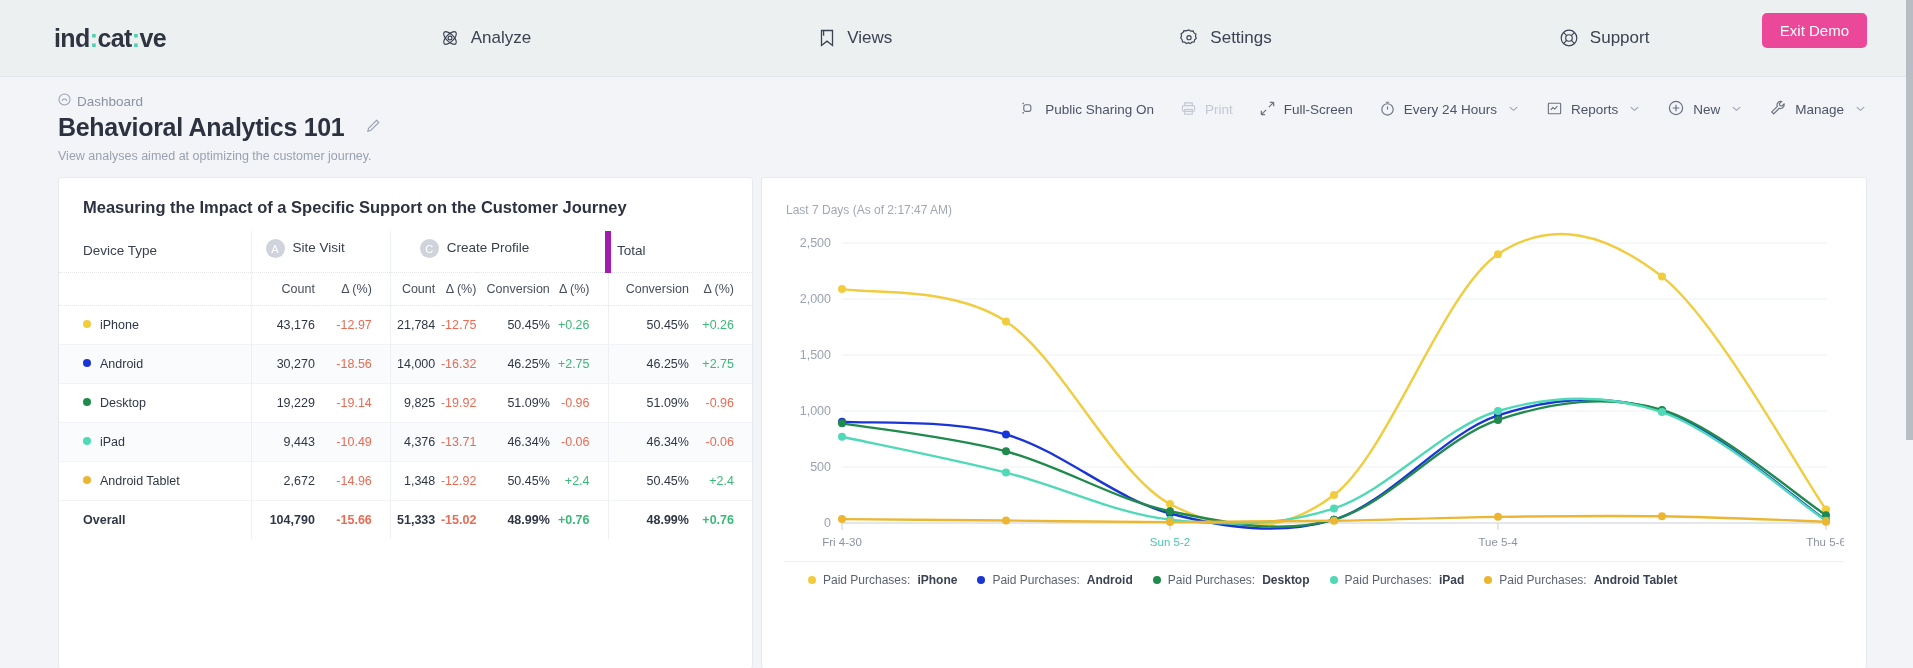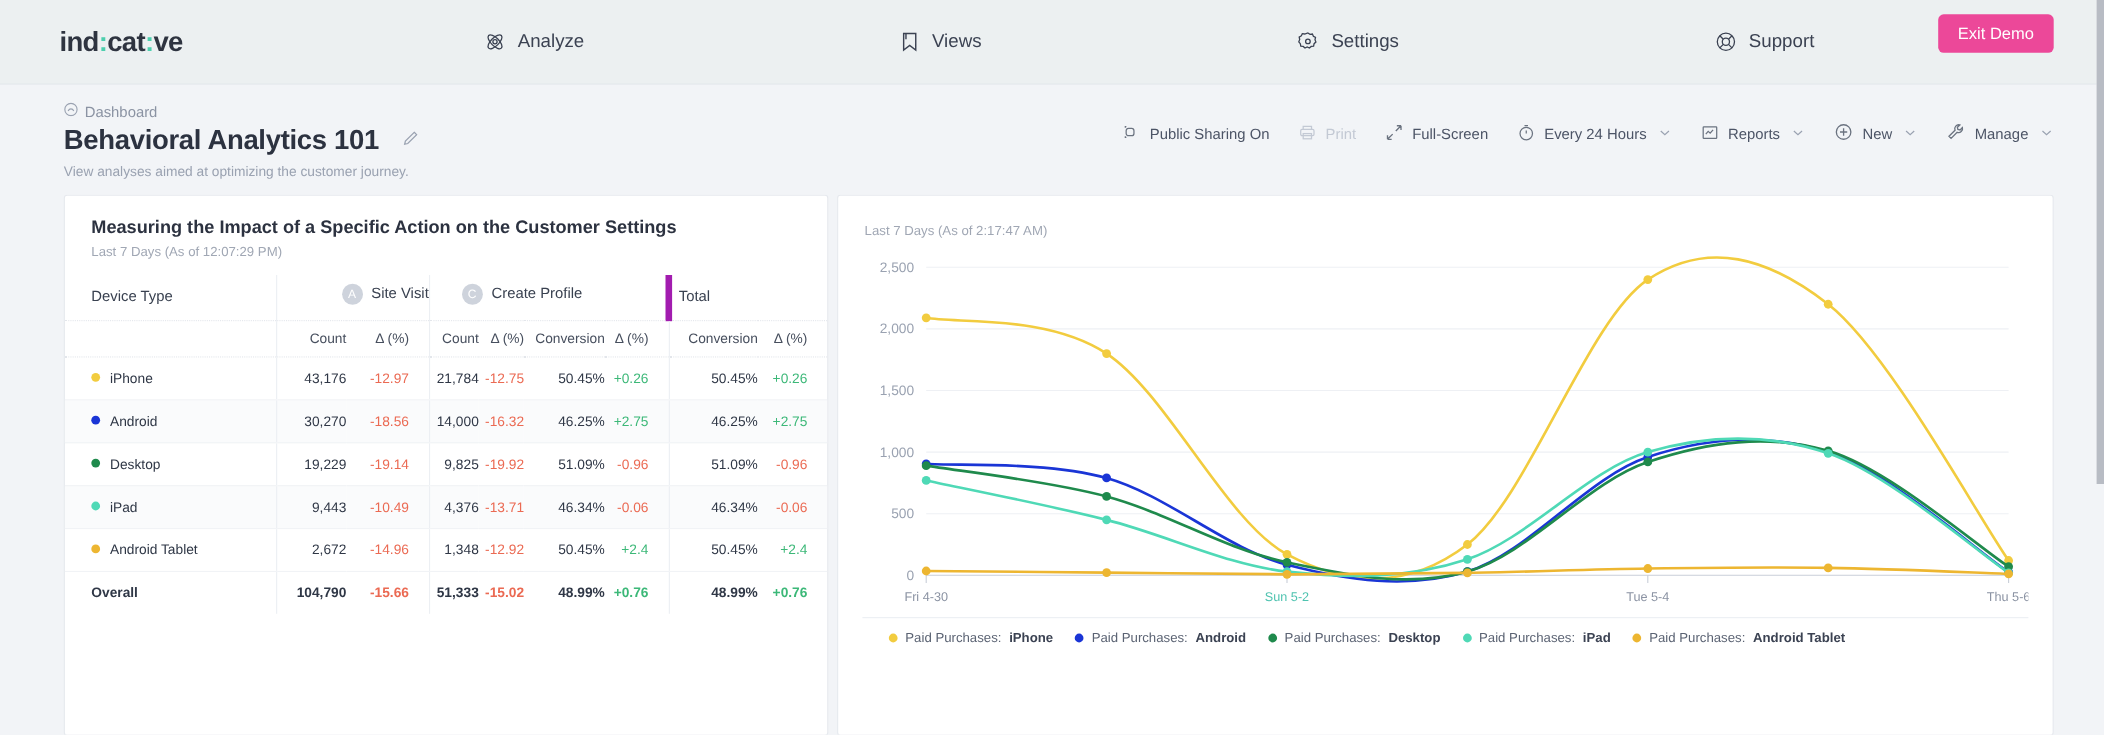--- a/index.html
+++ b/index.html
@@ -61,21 +61,21 @@
   }
   .title-row { display: flex; align-items: center; gap: 22px; margin-top: 4px; }
   .page-title {
     font-size: 25px; font-weight: 700; color: #2c3240;
     letter-spacing: -0.3px;
   }
   .edit-icon { cursor: pointer; }
   .subtitle { color: #9aa2b1; font-size: 12.5px; margin-top: 7px; }
 
   .toolbar {
-    position: absolute; right: 46px; top: 34px;
+    position: absolute; right: 46px; top: 22px;
     display: flex; align-items: center; gap: 26px;
   }
   .tb-item {
     display: flex; align-items: center; gap: 8px;
     color: #4c5466; font-size: 13.5px; cursor: pointer;
     white-space: nowrap;
   }
   .tb-item.disabled { color: #c3c9d4; cursor: default; }
   .caret { margin-left: 2px; }
 
@@ -101,21 +101,21 @@
   table.dt { width: 100%; border-collapse: collapse; margin-top: 14px; }
   table.dt th, table.dt td { font-weight: 400; }
   .grouphdr th {
     padding: 8px 0 14px 0;
     font-size: 13.5px; color: #394150;
     text-align: left;
     border-bottom: 1px dotted #e3e6eb;
     vertical-align: bottom;
   }
   .grouphdr th.devcol { padding-left: 24px; width: 192px; }
-  .grouphdr th.sv { border-left: 1px solid #eceff3; padding-left: 30px; width: 120px; text-align: right;}
+  .grouphdr th.sv { border-left: 1px solid #eceff3; padding-left: 14px; width: 120px;}
   .grouphdr th.cp { border-left: 1px solid #eceff3; padding-left: 29px; }
   .grouphdr th.tot { border-left: 6px solid #a21caf; padding-left: 6px; width: 124px;}
   .badge {
     display: inline-flex; align-items: center; justify-content: center;
     width: 19px; height: 19px; border-radius: 50%;
     background: #ced3dc; color: #fff;
     font-size: 11px; margin-right: 8px;
     vertical-align: middle;
   }
   .subhdr th {
@@ -335,22 +335,21 @@
           </svg>
       </span>
     </div>
   </div>
 </div>
 
 <div class="cards">
 
   <div class="card card-left">
     <div class="card-head">
-      <div class="card-title">Measuring the Impact of a Specific Action on the Customer Settings</div>
-      <div class="card-sub">Last 7 Days (As of 12:07:29 PM)</div>
+      <div class="card-title">Measuring the Impact of a Specific Support on the Customer Journey</div>
     </div>
     <table class="dt">
       <thead>
         <tr class="grouphdr">
           <th class="devcol">
             <span>Device Type</span>
           </th>
           <th class="sv" colspan="2">
             <span class="badge">A</span><span>Site Visit</span>
           </th>

